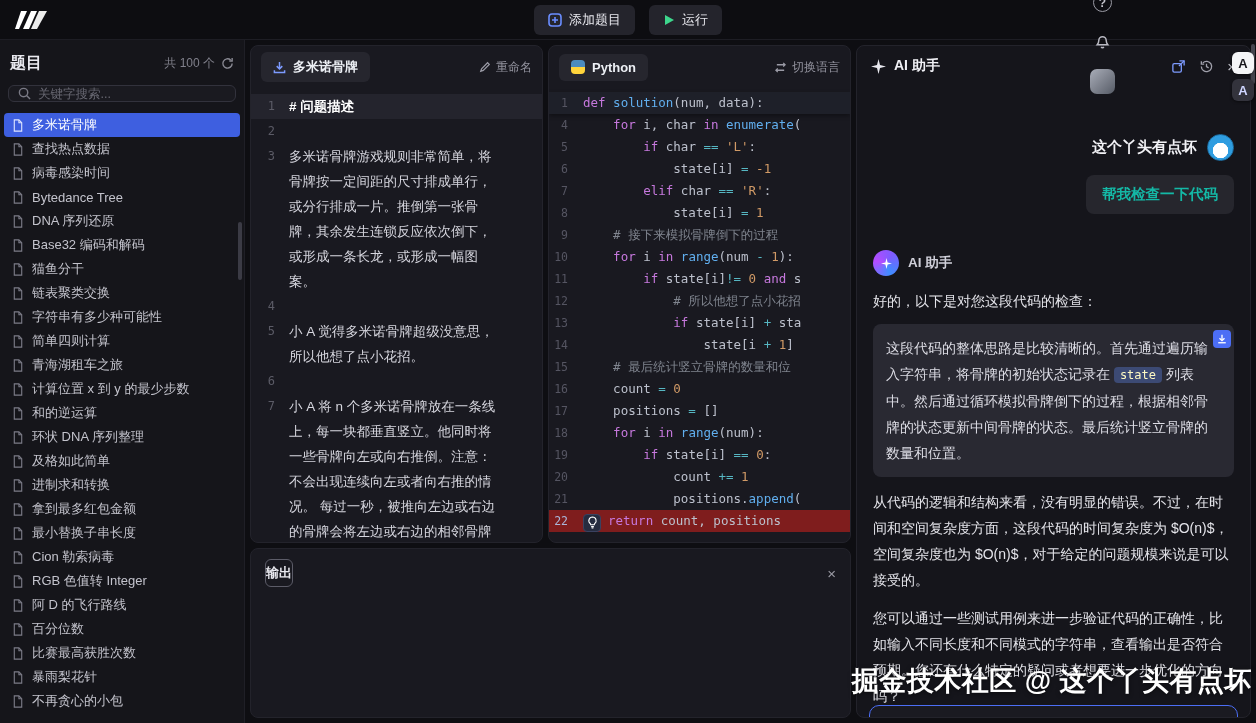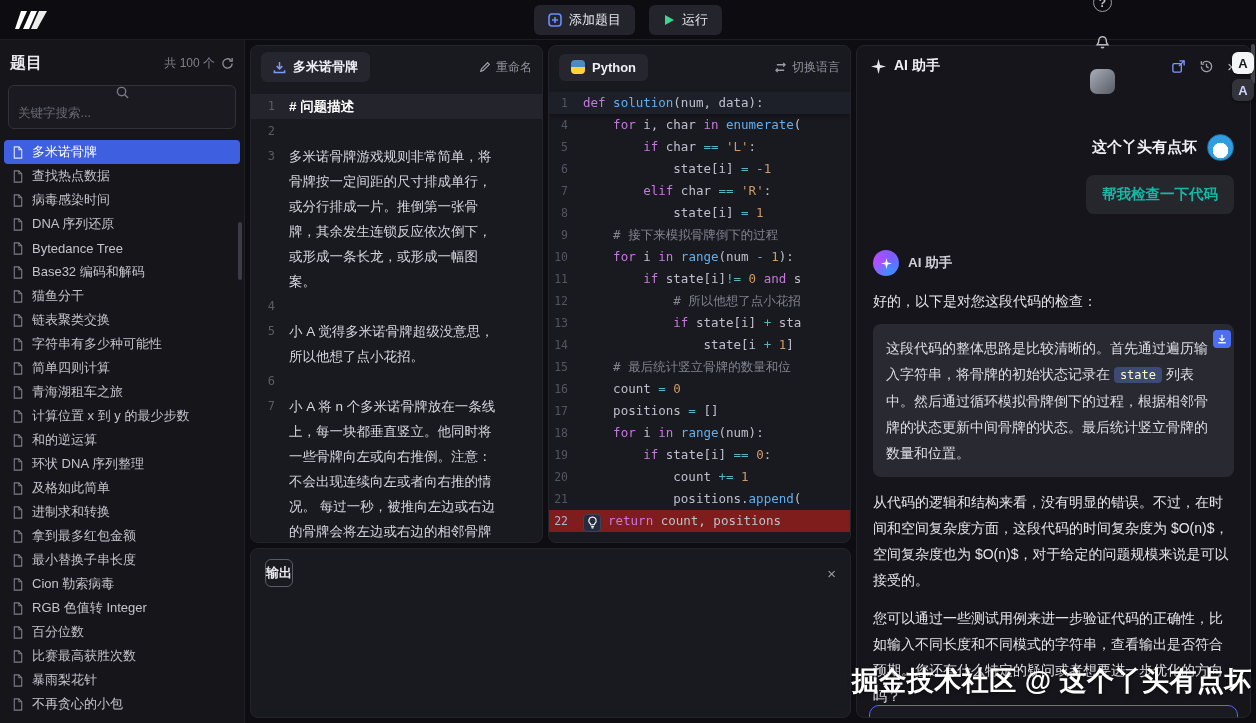--- a/index.html
+++ b/index.html
@@ -34,21 +34,21 @@
   .center { flex:1; display:flex; flex-direction:column; gap:5px; min-width:0; }
   .row-top { flex:1; display:flex; gap:5px; min-height:0; }
   .panel { background:#191920; border:1px solid #23232b; border-radius:8px; overflow:hidden;
     display:flex; flex-direction:column; }
   
   .sb-head { display:flex; align-items:center; padding:13px 10px 9px 10px; gap:6px; }
   .sb-title { font-size:16px; color:#e8e8ee; font-weight:700; }
   .sb-count { margin-left:auto; font-size:12px; color:#80808b; }
   .sb-refresh { display:flex; cursor:pointer; }
   .sb-search { margin:2px 8px 11px; display:flex; align-items:center; gap:7px; background:#1a1a20;
-    border:1px solid #32323c; border-radius:6px; height:44px; padding:0 9px;flex-direction:column; }
+    border:1px solid #32323c; border-radius:6px; height:17px; padding:0 9px; }
   .sb-search input { background:transparent; border:none; outline:none; color:#d0d0d8;
     font-size:12.5px; width:100%; font-family:inherit; }
   .sb-search input::placeholder { color:#686872; }
   .sb-item { display:flex; align-items:center; gap:8px; height:24px; padding:0 8px; margin:0 4px;
     border-radius:4px; color:#c3c3cc; font-size:13px; cursor:pointer; white-space:nowrap; overflow:hidden; }
   .sb-item .doc-ic { color:#7c7c88; display:flex; flex-shrink:0; }
   .sb-item.active { background:#3e5fe0; color:#fff; }
   .sb-item.active .doc-ic { color:#dfe6ff; }
   .sb-scroll { position:absolute; right:2px; top:182px; width:4px; height:58px;
     background:#3b3b45; border-radius:2px; }
@@ -233,38 +233,38 @@
             </span>
             <span>病毒感染时间</span>
           </div>
           <div class="sb-item">
             <span class="doc-ic">
               <svg width="12" height="13" viewBox="0 0 12 14" fill="none" stroke="currentColor" stroke-width="1.2">
                 <path d="M2 1h5l3 3v9H2z"></path>
                 <path d="M7 1v3h3"></path>
               </svg>
             </span>
+            <span>Bytedance Tree</span>
+          </div>
+          <div class="sb-item">
+            <span class="doc-ic">
+              <svg width="12" height="13" viewBox="0 0 12 14" fill="none" stroke="currentColor" stroke-width="1.2">
+                <path d="M2 1h5l3 3v9H2z"></path>
+                <path d="M7 1v3h3"></path>
+              </svg>
+            </span>
             <span>DNA 序列还原</span>
           </div>
           <div class="sb-item">
             <span class="doc-ic">
               <svg width="12" height="13" viewBox="0 0 12 14" fill="none" stroke="currentColor" stroke-width="1.2">
                 <path d="M2 1h5l3 3v9H2z"></path>
                 <path d="M7 1v3h3"></path>
               </svg>
             </span>
-            <span>Bytedance Tree</span>
-          </div>
-          <div class="sb-item">
-            <span class="doc-ic">
-              <svg width="12" height="13" viewBox="0 0 12 14" fill="none" stroke="currentColor" stroke-width="1.2">
-                <path d="M2 1h5l3 3v9H2z"></path>
-                <path d="M7 1v3h3"></path>
-              </svg>
-            </span>
             <span>Base32 编码和解码</span>
           </div>
           <div class="sb-item">
             <span class="doc-ic">
               <svg width="12" height="13" viewBox="0 0 12 14" fill="none" stroke="currentColor" stroke-width="1.2">
                 <path d="M2 1h5l3 3v9H2z"></path>
                 <path d="M7 1v3h3"></path>
               </svg>
             </span>
             <span>猫鱼分干</span>
@@ -378,20 +378,29 @@
             <span>Cion 勒索病毒</span>
           </div>
           <div class="sb-item">
             <span class="doc-ic">
               <svg width="12" height="13" viewBox="0 0 12 14" fill="none" stroke="currentColor" stroke-width="1.2">
                 <path d="M2 1h5l3 3v9H2z"></path>
                 <path d="M7 1v3h3"></path>
               </svg>
             </span>
             <span>RGB 色值转 Integer</span>
+          </div>
+          <div class="sb-item">
+            <span class="doc-ic">
+              <svg width="12" height="13" viewBox="0 0 12 14" fill="none" stroke="currentColor" stroke-width="1.2">
+                <path d="M2 1h5l3 3v9H2z"></path>
+                <path d="M7 1v3h3"></path>
+              </svg>
+            </span>
+            <span>阿 D 的飞行路线</span>
           </div>
           <div class="sb-item">
             <span class="doc-ic">
               <svg width="12" height="13" viewBox="0 0 12 14" fill="none" stroke="currentColor" stroke-width="1.2">
                 <path d="M2 1h5l3 3v9H2z"></path>
                 <path d="M7 1v3h3"></path>
               </svg>
             </span>
             <span>百分位数</span>
           </div>

